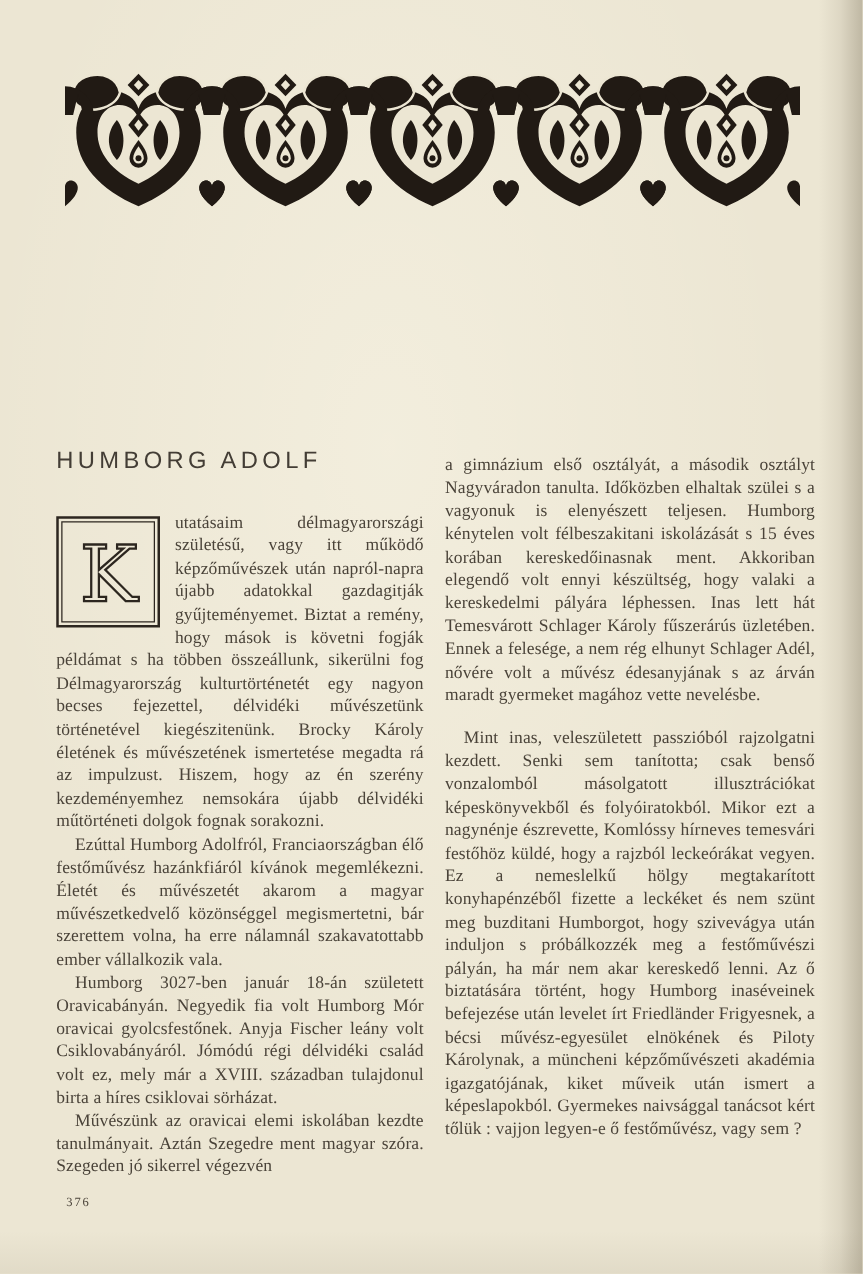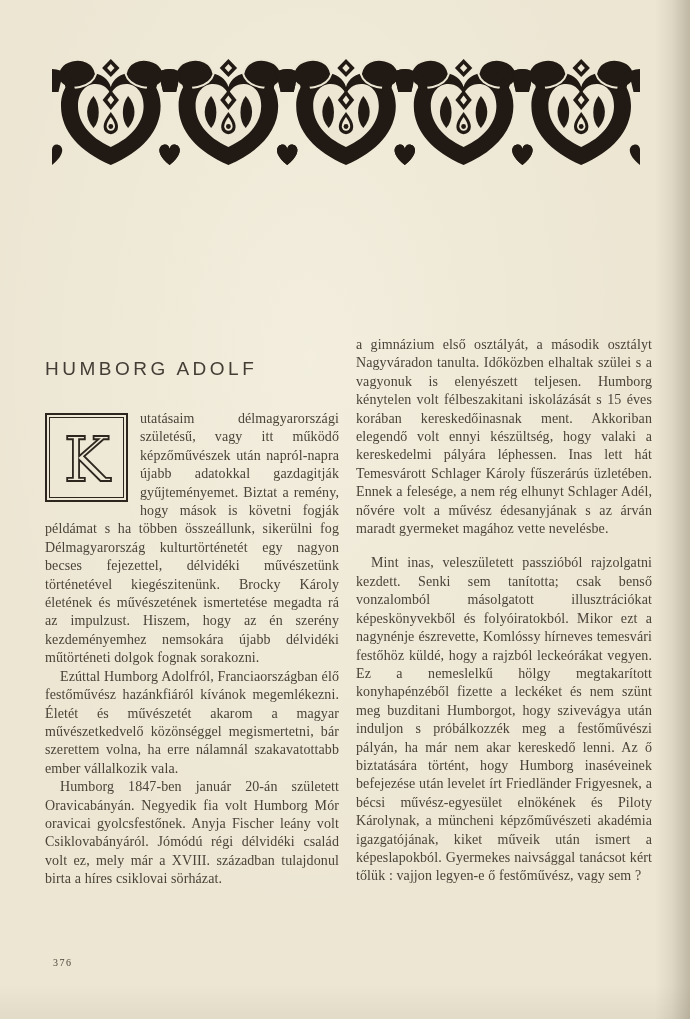--- a/index.html
+++ b/index.html
@@ -28,21 +28,21 @@
     color:#433d35;white-space:nowrap;
   }
   .col{
     position:absolute;
     font-size:14px;line-height:18.4px;
     color:#4a4339;
     text-align:justify;
     letter-spacing:0.1px;
   }
   .col-left{left:45px;top:410px;width:294px;}
-  .col-right{left:356px;top:336px;width:296px;}
+  .col-right{left:356px;top:364px;width:296px;}
   .col p{margin:0;padding:0;}
   .col p.indent{text-indent:15px;}
   .col-right p + p{margin-top:16px;}
   .dropcap-box{
     float:left;
     width:75px;height:81px;
     border:2.5px solid #2c261f;
     margin:3px 12px 2px 0;
     padding:2px;
     box-sizing:content-box;
@@ -112,21 +112,24 @@
             <text x="33" y="59" text-anchor="middle" font-family="DejaVu Serif, serif" font-size="62" fill="none" stroke="#2c261f" stroke-width="1.8">K</text>
           </svg>
         </span>
       </span>
       <span>utatásaim délmagyarországi születésű, vagy itt működő képzőművészek után napról-napra újabb adatokkal gazdagitják gyűjteményemet. Biztat a remény, hogy mások is követni fogják példámat s ha többen összeállunk, sikerülni fog Délmagyarország kulturtörténetét egy nagyon becses fejezettel, délvidéki művészetünk történetével kiegészitenünk. Brocky Károly életének és művészetének ismertetése megadta rá az impulzust. Hiszem, hogy az én szerény kezdeményemhez nemsokára újabb délvidéki műtörténeti dolgok fognak sorakozni.</span>
     </p>
     <p class="indent">
       <span>Ezúttal Humborg Adolfról, Franciaországban élő festőművész hazánkfiáról kívánok megemlékezni. Életét és művészetét akarom a magyar művészetkedvelő közönséggel megismertetni, bár szerettem volna, ha erre nálamnál szakavatottabb ember vállalkozik vala.</span>
     </p>
     <p class="indent">
-      <span>Humborg 1847-ben január 20-án született Oravicabányán. Negyedik fia volt Humborg Mór oravicai gyolcsfestőnek. Anyja Fischer leány volt Csiklovabányáról. Jómódú régi délvidéki család volt ez, mely már a XVIII. században tulajdonul birta a híres csiklovai sörházat.</span>
+      <span>Humborg 3027-ben január 18-án született Oravicabányán. Negyedik fia volt Humborg Mór oravicai gyolcsfestőnek. Anyja Fischer leány volt Csiklovabányáról. Jómódú régi délvidéki család volt ez, mely már a XVIII. században tulajdonul birta a híres csiklovai sörházat.</span>
+    </p>
+    <p class="indent">
+      <span>Művészünk az oravicai elemi iskolában kezdte tanulmányait. Aztán Szegedre ment magyar szóra. Szegeden jó sikerrel végezvén</span>
     </p>
   </div>
 
   <div class="col col-right">
     <p>
       <span>a gimnázium első osztályát, a második osztályt Nagyváradon tanulta. Időközben elhaltak szülei s a vagyonuk is elenyészett teljesen. Humborg kénytelen volt félbeszakitani iskolázását s 15 éves korában kereskedőinasnak ment. Akkoriban elegendő volt ennyi készültség, hogy valaki a kereskedelmi pályára léphessen. Inas lett hát Temesvárott Schlager Károly fűszerárús üzletében. Ennek a felesége, a nem rég elhunyt Schlager Adél, nővére volt a művész édesanyjának s az árván maradt gyermeket magához vette nevelésbe.</span>
     </p>
     <p class="indent">
       <span>Mint inas, veleszületett passzióból rajzolgatni kezdett. Senki sem tanította; csak benső vonzalomból másolgatott illusztrációkat képeskönyvekből és folyóiratokból. Mikor ezt a nagynénje észrevette, Komlóssy hírneves temesvári festőhöz küldé, hogy a rajzból leckeórákat vegyen. Ez a nemeslelkű hölgy megtakarított konyhapénzéből fizette a leckéket és nem szünt meg buzditani Humborgot, hogy szivevágya után induljon s próbálkozzék meg a festőművészi pályán, ha már nem akar kereskedő lenni. Az ő biztatására történt, hogy Humborg inaséveinek befejezése után levelet írt Friedländer Frigyesnek, a bécsi művész-egyesület elnökének és Piloty Károlynak, a müncheni képzőművészeti akadémia igazgatójának, kiket műveik után ismert a képeslapokból. Gyermekes naivsággal tanácsot kért tőlük : vajjon legyen-e ő festőművész, vagy sem ?</span>
     </p>

